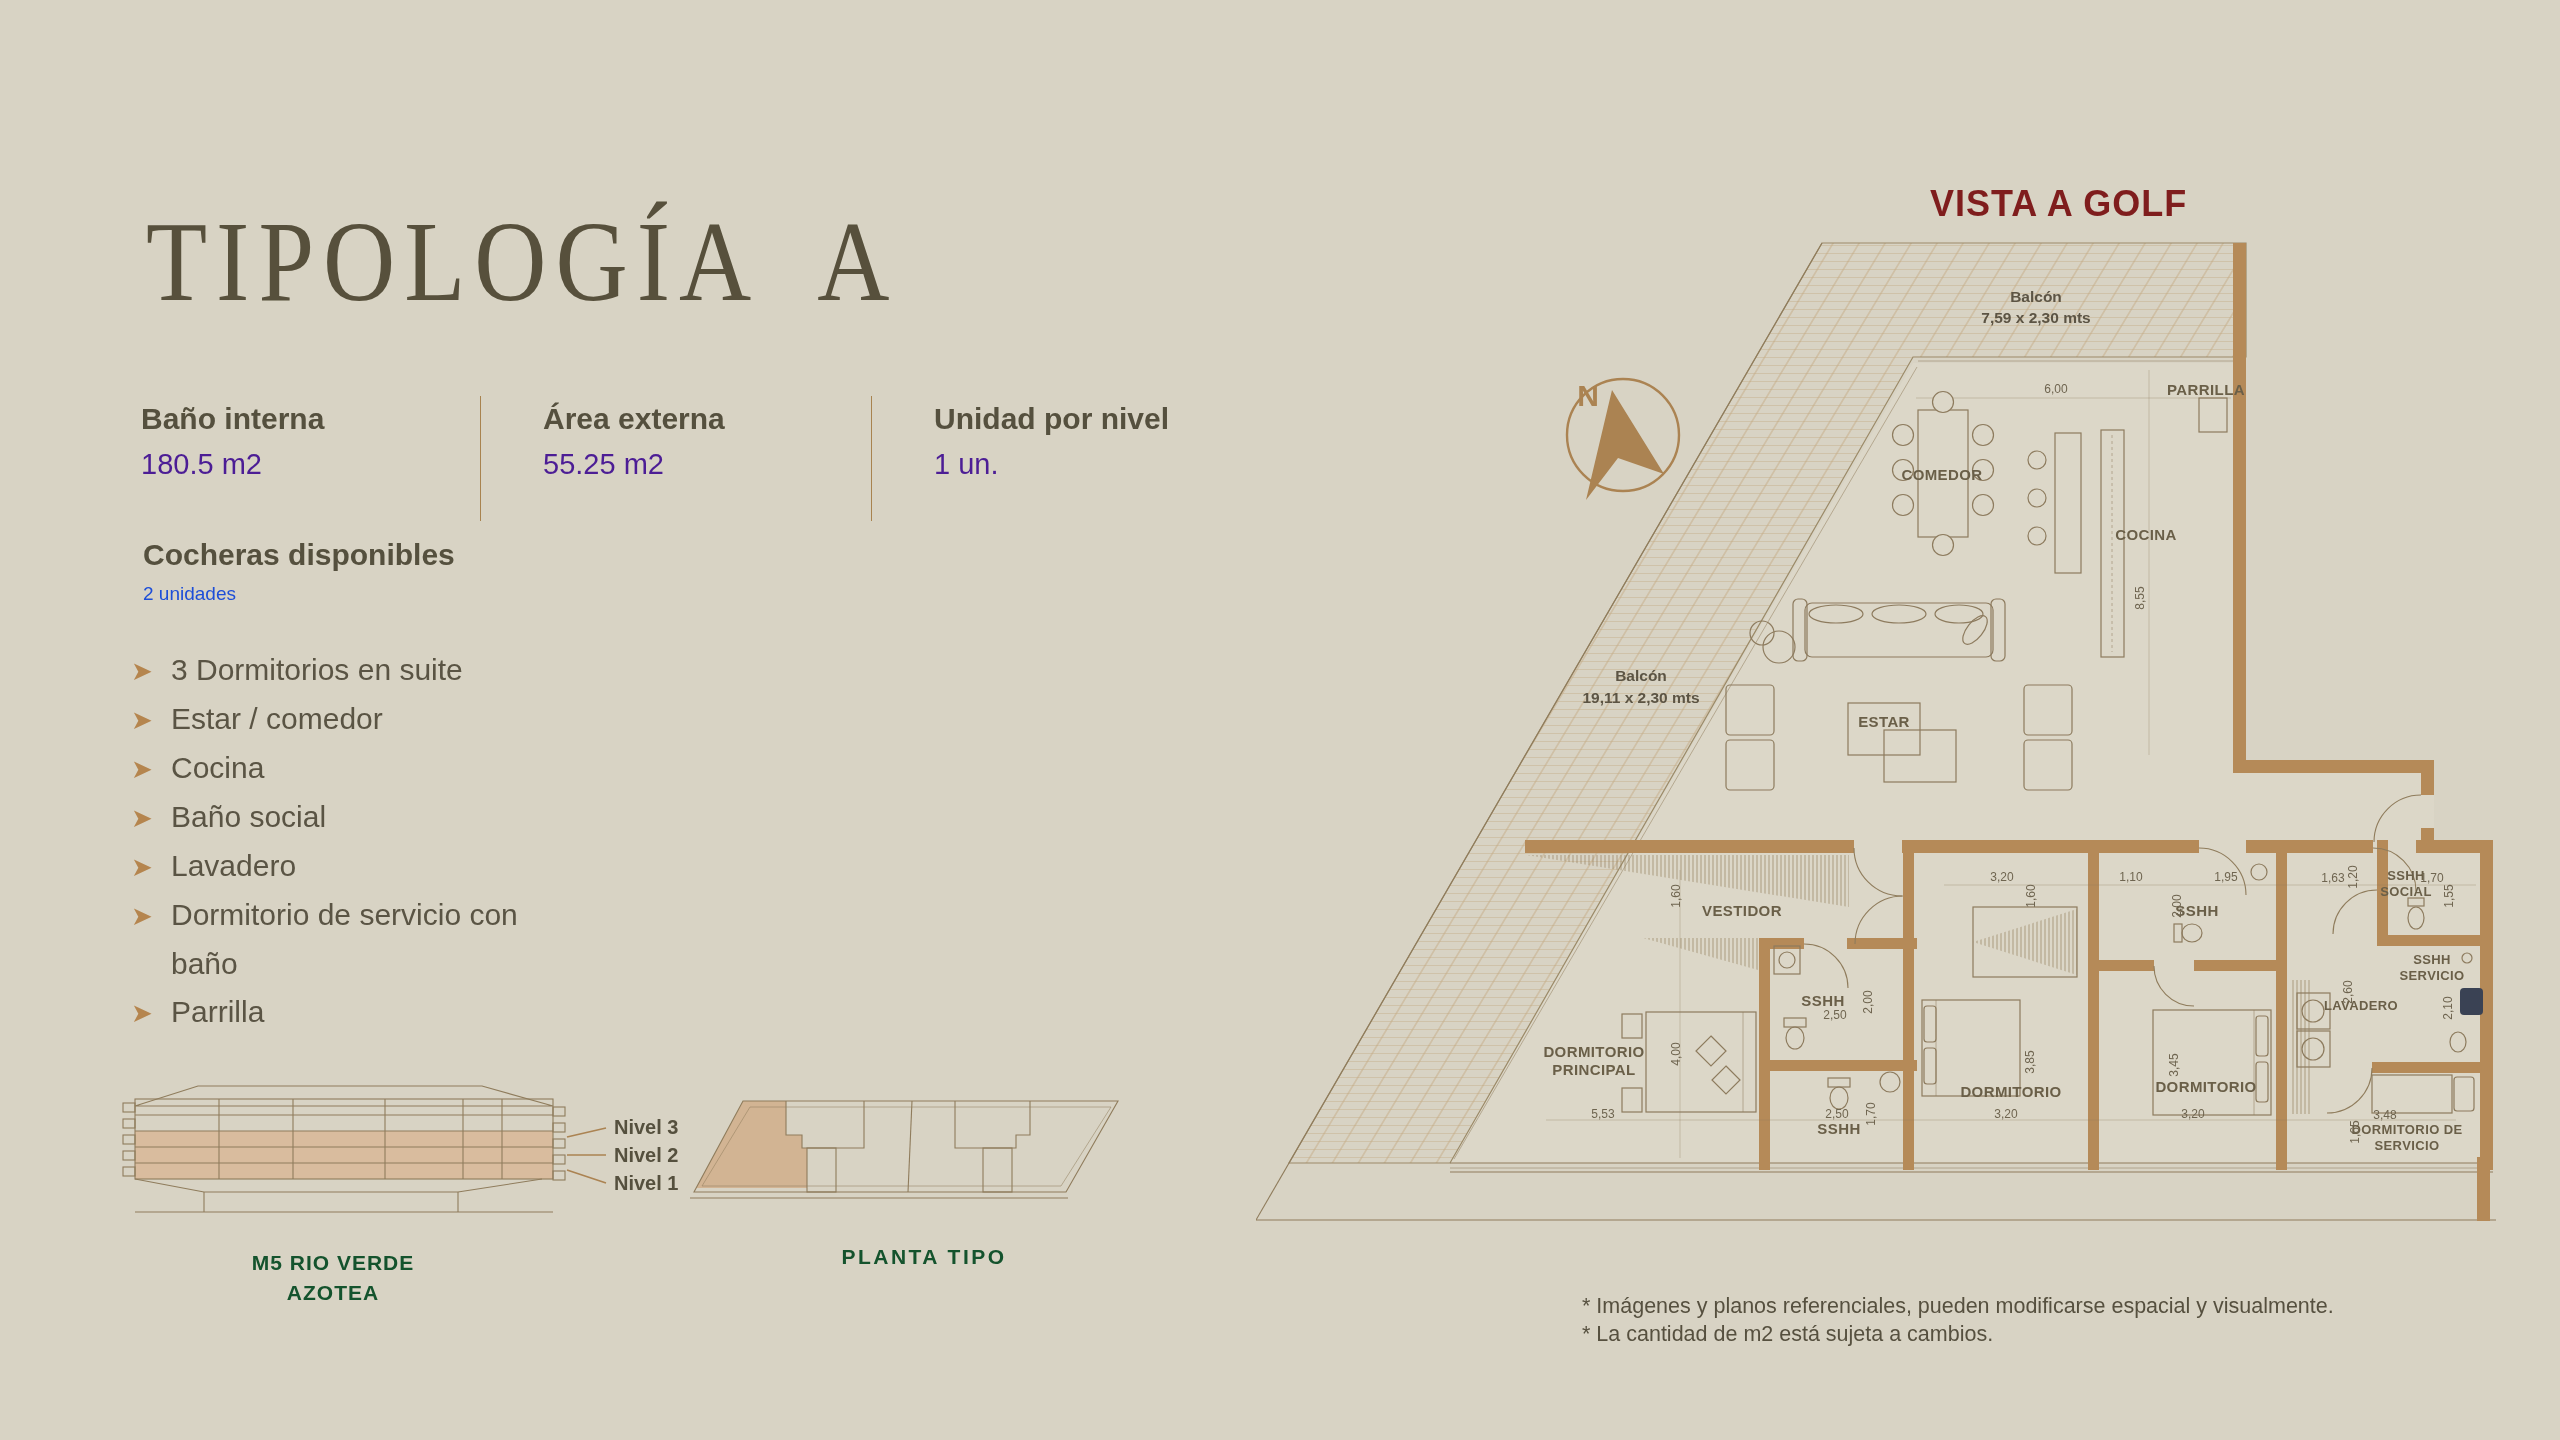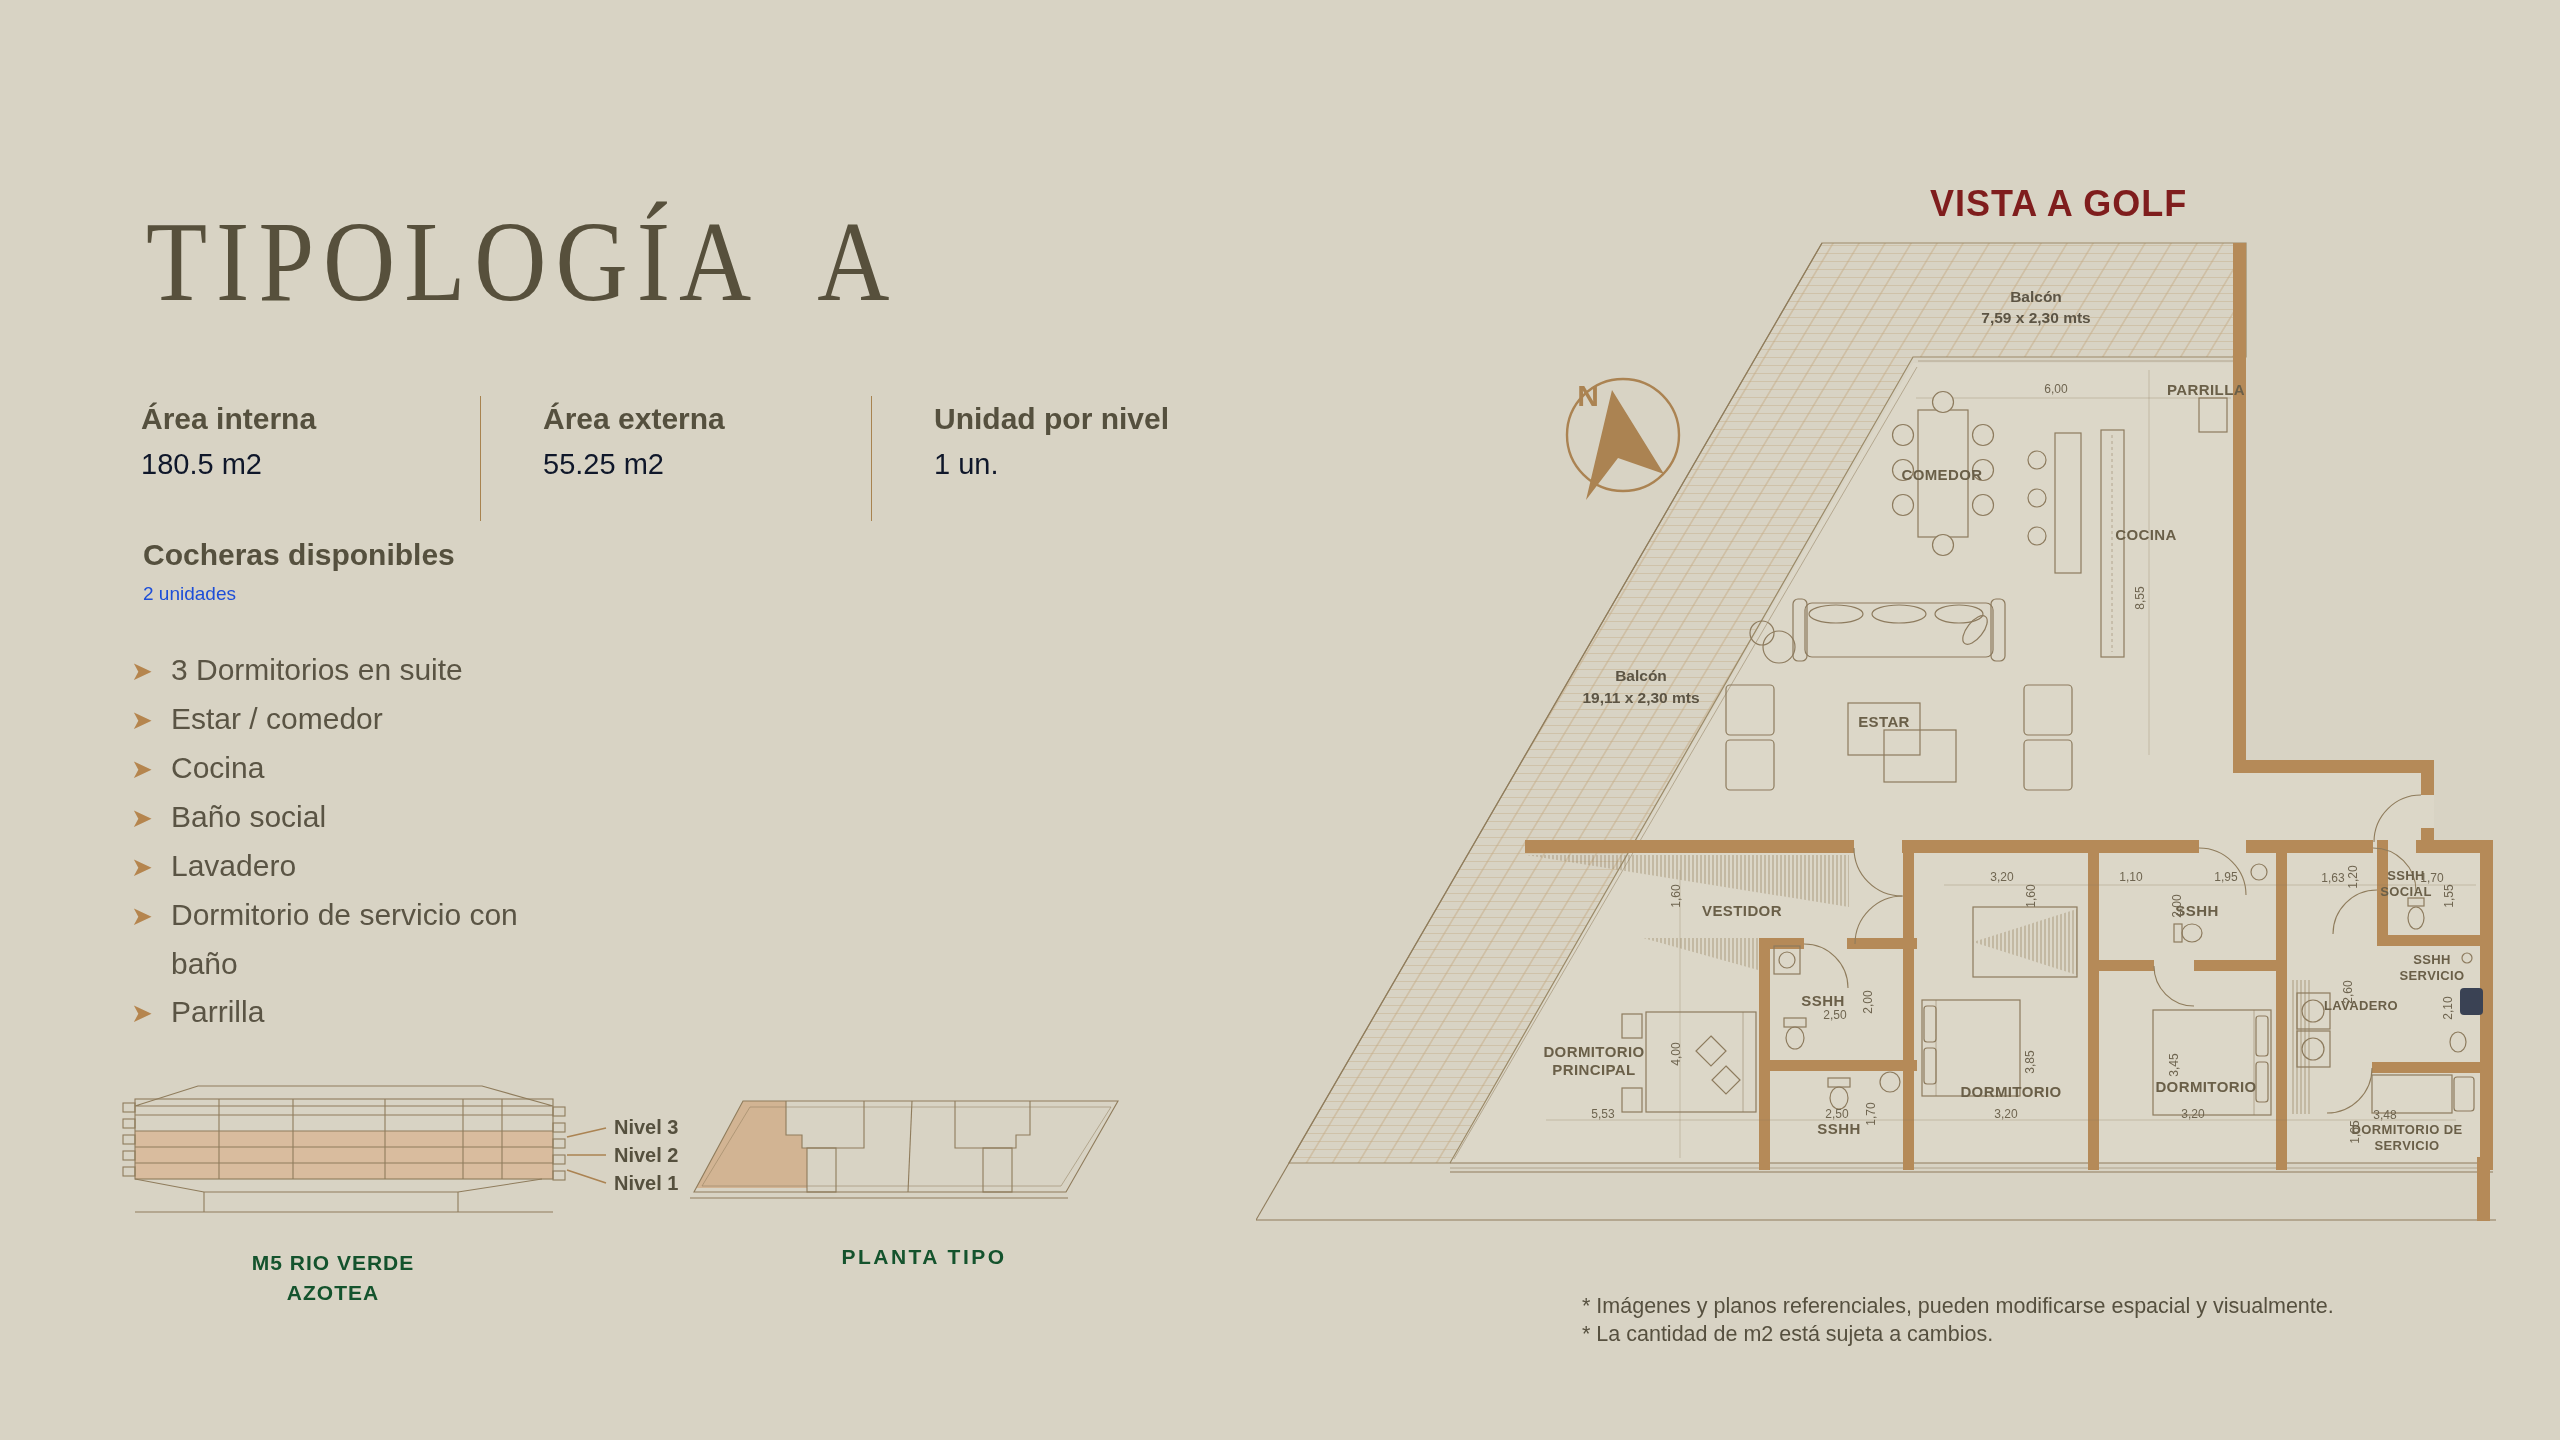--- a/index.html
+++ b/index.html
@@ -17,21 +17,21 @@
     font-size:100px;font-weight:400;
     letter-spacing:9px;word-spacing:34px;
     color:#57503c;
     transform:scaleY(1.14);transform-origin:left top;
     white-space:nowrap;
   }
   .stats{left:141px;top:396px;display:flex;align-items:flex-start;}
   .stat{padding-right:56px;}
   .stat + .stat{border-left:1.5px solid #a8834f;padding-left:62px;}
   .stat .s-label{font-size:30px;font-weight:700;color:#55503e;}
-  .stat .s-value{font-size:29px;margin-top:12px;color:#0f172a;}
+  .stat .s-value{font-size:29px;margin-top:12px;color:#4c1d95;}
   .stat.s1{width:283px;}
   .stat.s2{width:272px;}
   .stat.s2{padding-left:62px;}
   .stat.s3{padding-left:62px;}
   .stats .stat{padding-top:6px;padding-bottom:40px;}
   .parking{left:143px;top:538px;}
   .parking .p-label{font-size:30px;font-weight:700;color:#55503e;}
   .parking .p-value{font-size:19px;margin-top:11px;color:#1d4ed8;}
   .features{left:131px;top:646px;width:410px;list-style:none;margin:0;padding:0;}
   .features li{
@@ -68,21 +68,21 @@
   .wall{fill:#b58a58;}
   .dimline{stroke:#8f7c5c;stroke-width:.6;opacity:.55;fill:none;}
 </style>
 </head>
 <body>
 
 <div class="abs title">TIPOLOGÍA A</div>
 
 <div class="abs stats">
   <div class="stat s1">
-    <div class="s-label">Área interna</div>
+    <div class="s-label">Baño interna</div>
     <div class="s-value">180.5 m2</div>
   </div>
   <div class="stat s2">
     <div class="s-label">Área externa</div>
     <div class="s-value">55.25 m2</div>
   </div>
   <div class="stat s3">
     <div class="s-label">Unidad por nivel</div>
     <div class="s-value">1 un.</div>
   </div>

